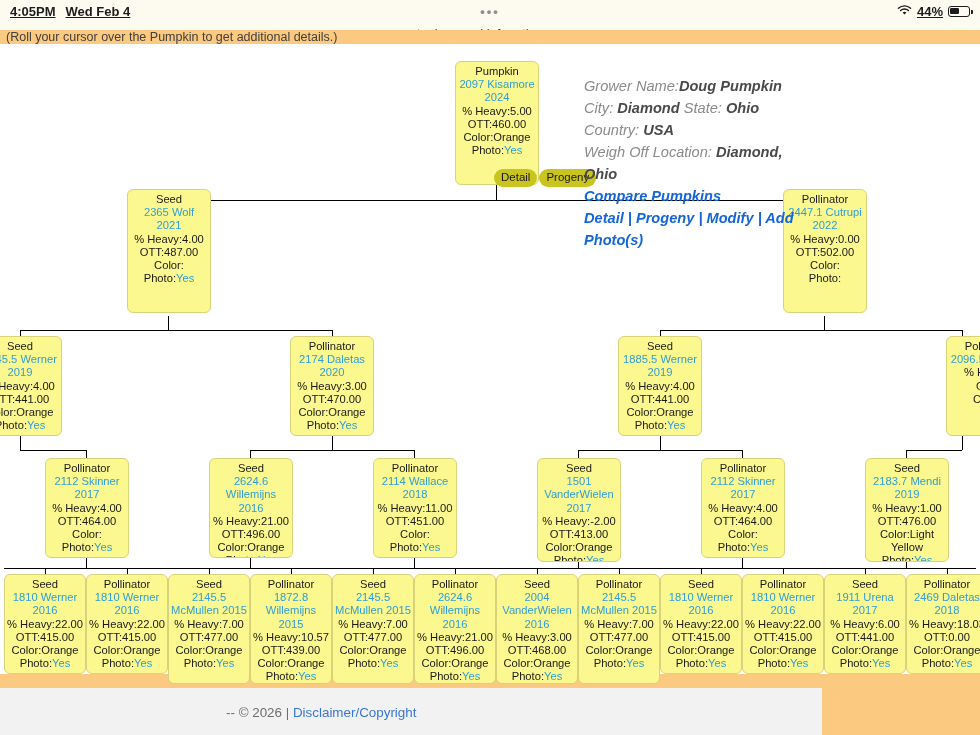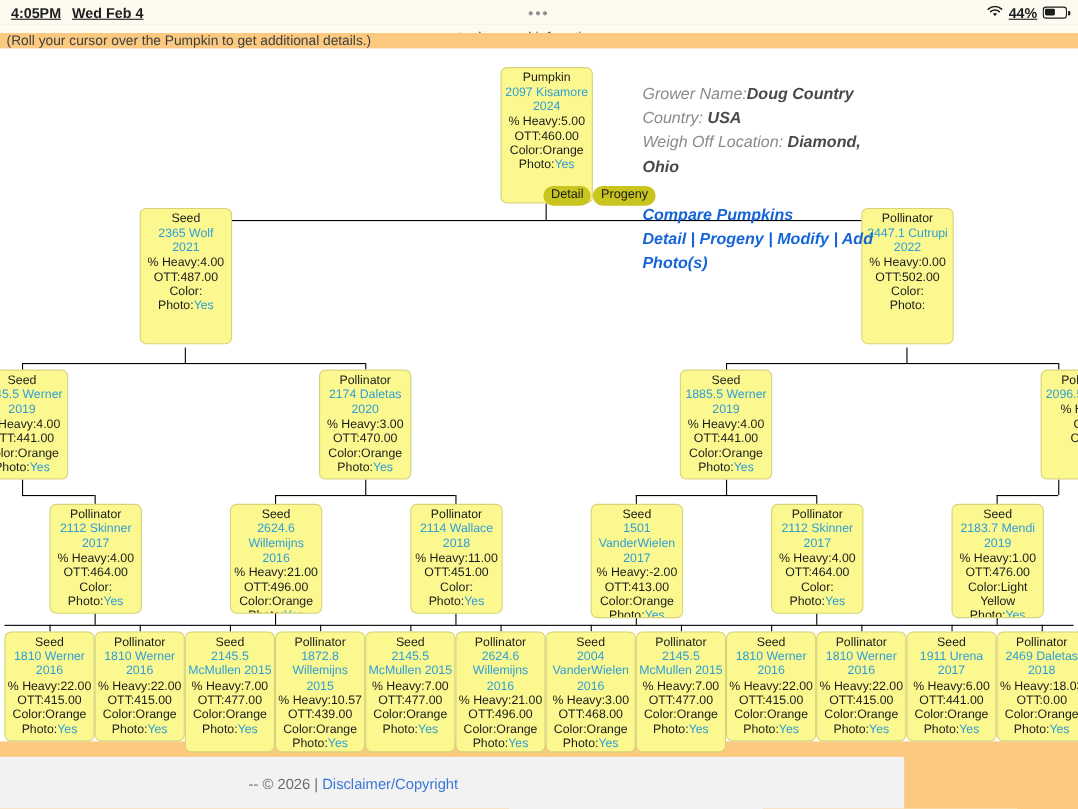--- a/index.html
+++ b/index.html
@@ -430,21 +430,22 @@
       </div>
 
   </div>
 
   <div class="pills" style="left:494px; top:139px;">
     <div class="pill">Detail</div>
     <div class="pill">Progeny</div>
   </div>
 
   <div class="info" style="left:584px; top:45px;">
-    <div><span>Grower Name:</span><b>Doug Country</b></div>
+    <div><span>Grower Name:</span><b>Doug Pumpkin</b></div>
+    <div><span>City: </span><b>Diamond</b><span> State: </span><b>Ohio</b></div>
     <div><span>Country: </span><b>USA</b></div>
     <div><span>Weigh Off Location: </span><b>Diamond, Ohio</b></div>
   </div>
 
   <div class="infolinks" style="left:584px; top:155px;">
     <div>Compare Pumpkins</div>
     <div>
       <span>Detail</span><span class="sep"> | </span><span>Progeny</span><span class="sep"> | </span><span>Modify</span><span class="sep"> | </span><span>Add Photo(s)</span>
     </div>
   </div>

